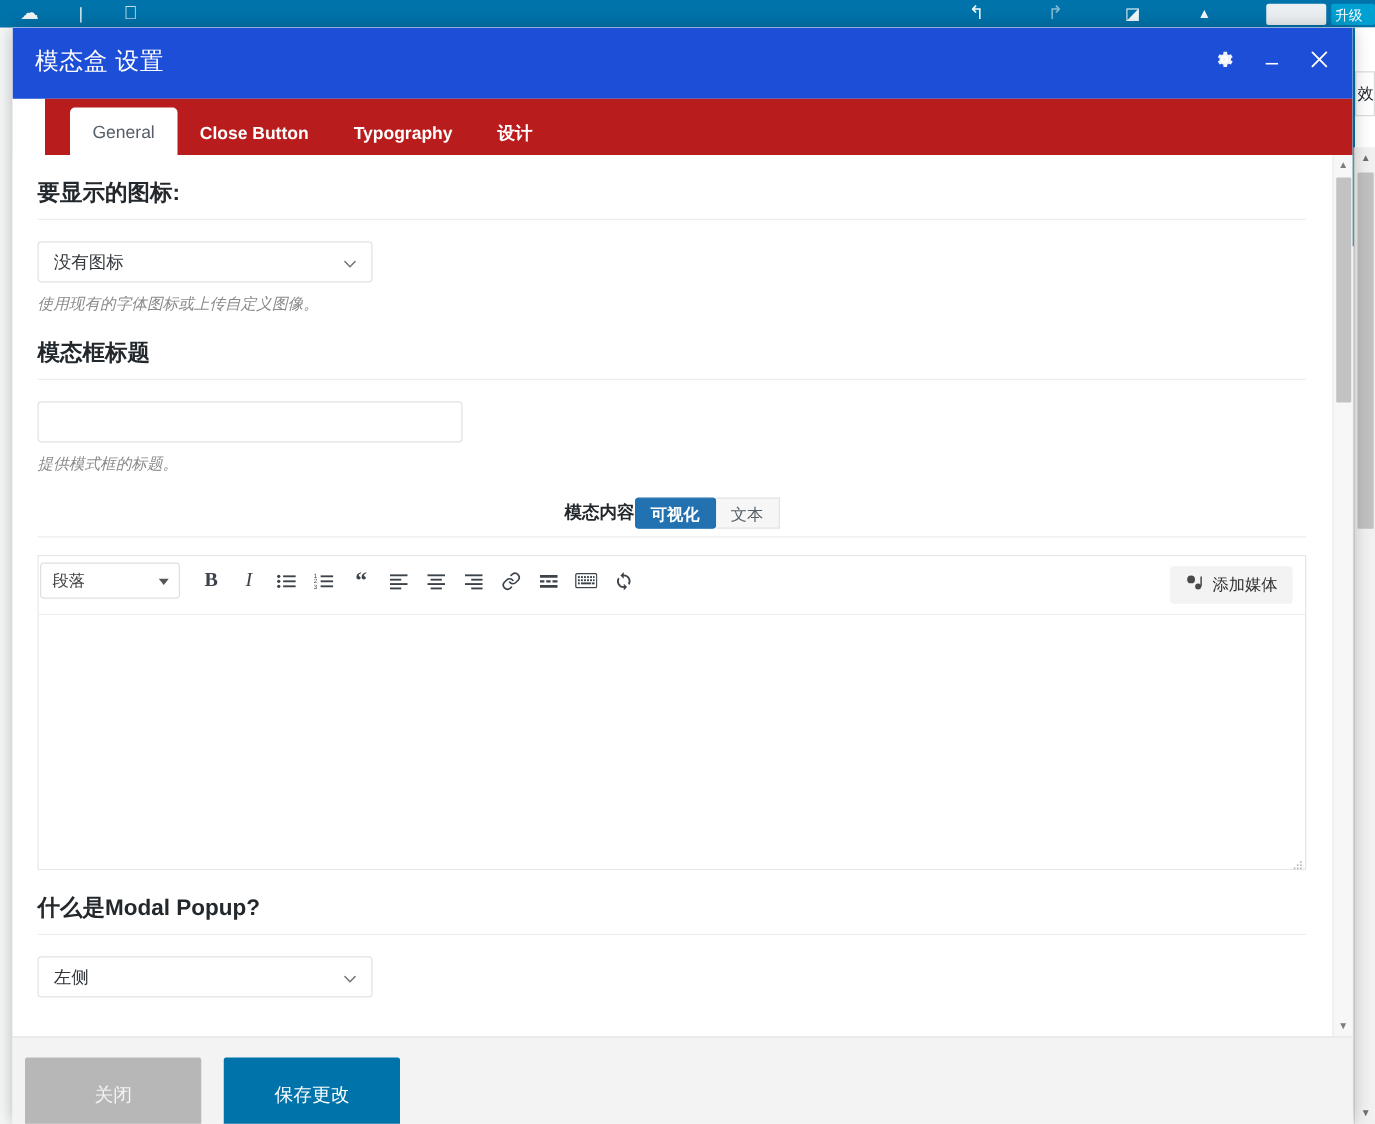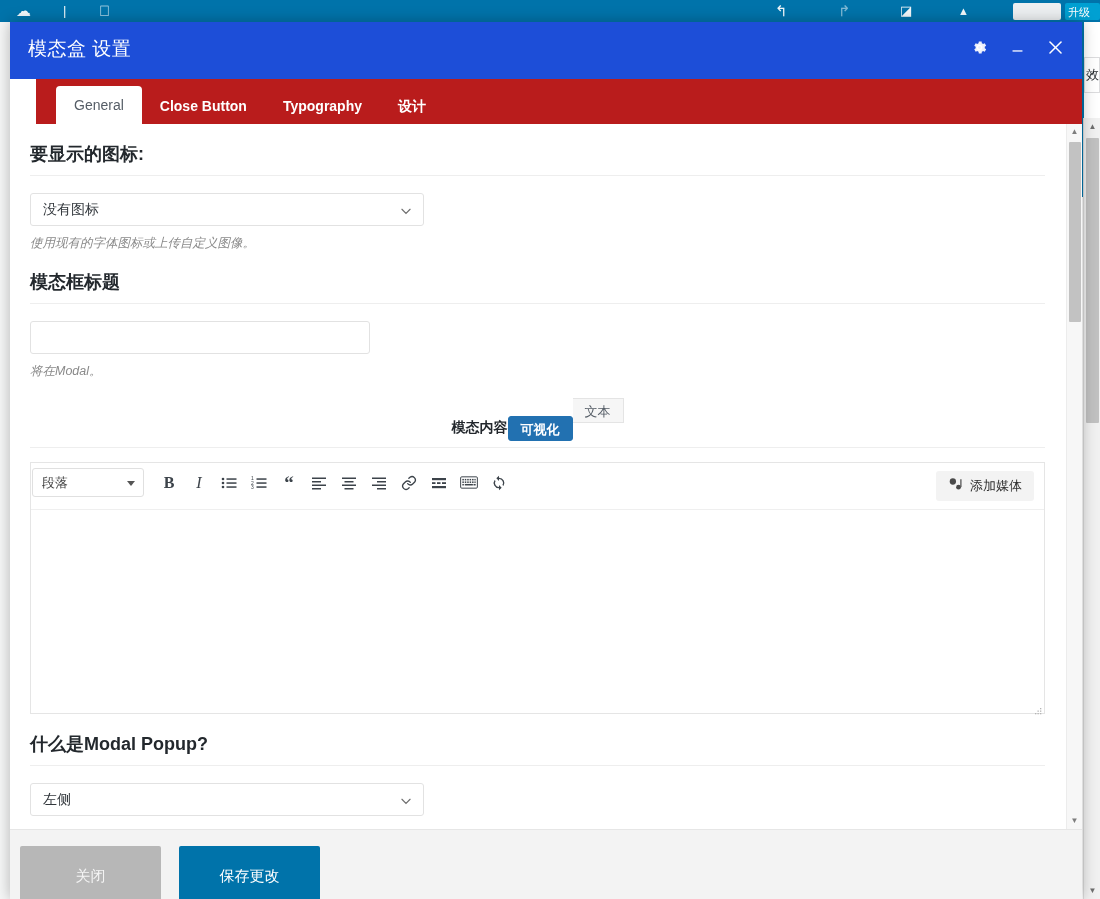--- a/index.html
+++ b/index.html
@@ -255,21 +255,21 @@
     border-bottom: 1px solid #eeeeee;
   }
   .field-desc {
     font-size: 12.5px;
     font-style: italic;
     color: #8a8a8a;
     margin-top: 9px;
   }
   .select-box {
     position: relative;
-    width: 394px;
+    width: 268px;
     height: 33px;
     margin-top: 17px;
     border: 1px solid #e2e2e2;
     border-radius: 3px;
     background: #fff;
     box-sizing: border-box;
   }
   .select-box .sel-val {
     position: absolute;
     left: 12px; top: 0;
@@ -323,21 +323,20 @@
     cursor: pointer;
     box-sizing: border-box;
   }
   .ed-tab + .ed-tab { border-left: none; }
   .ed-tab.active {
     background: #2271b1;
     border-color: #2271b1;
     color: #ffffff;
     border-radius: 3px;
     font-weight: bold;
-    margin-top: 18px;
   }
 
   
   .wp-editor {
     margin-top: 14px;
     border: 1px solid #e5e5e5;
     background: #fff;
     position: relative;
   }
   .wp-media-row {
@@ -534,21 +533,21 @@
               <polyline points="5,9 12,16 19,9"></polyline>
             </svg>
           </span>
         </div>
         <div class="field-desc">使用现有的字体图标或上传自定义图像。</div>
       </div>
 
       <div class="field">
         <div class="field-label">模态框标题</div>
         <input class="text-input" type="text" placeholder="" style="">
-        <div class="field-desc">将在Modal。</div>
+        <div class="field-desc">提供模式框的标题。</div>
       </div>
 
       <div class="field">
         <div class="label-row">
           <span class="lbl">模态内容</span>
           <span class="editor-tabs">
             <span class="ed-tab active">可视化</span>
             <span class="ed-tab">文本</span>
           </span>
         </div>

